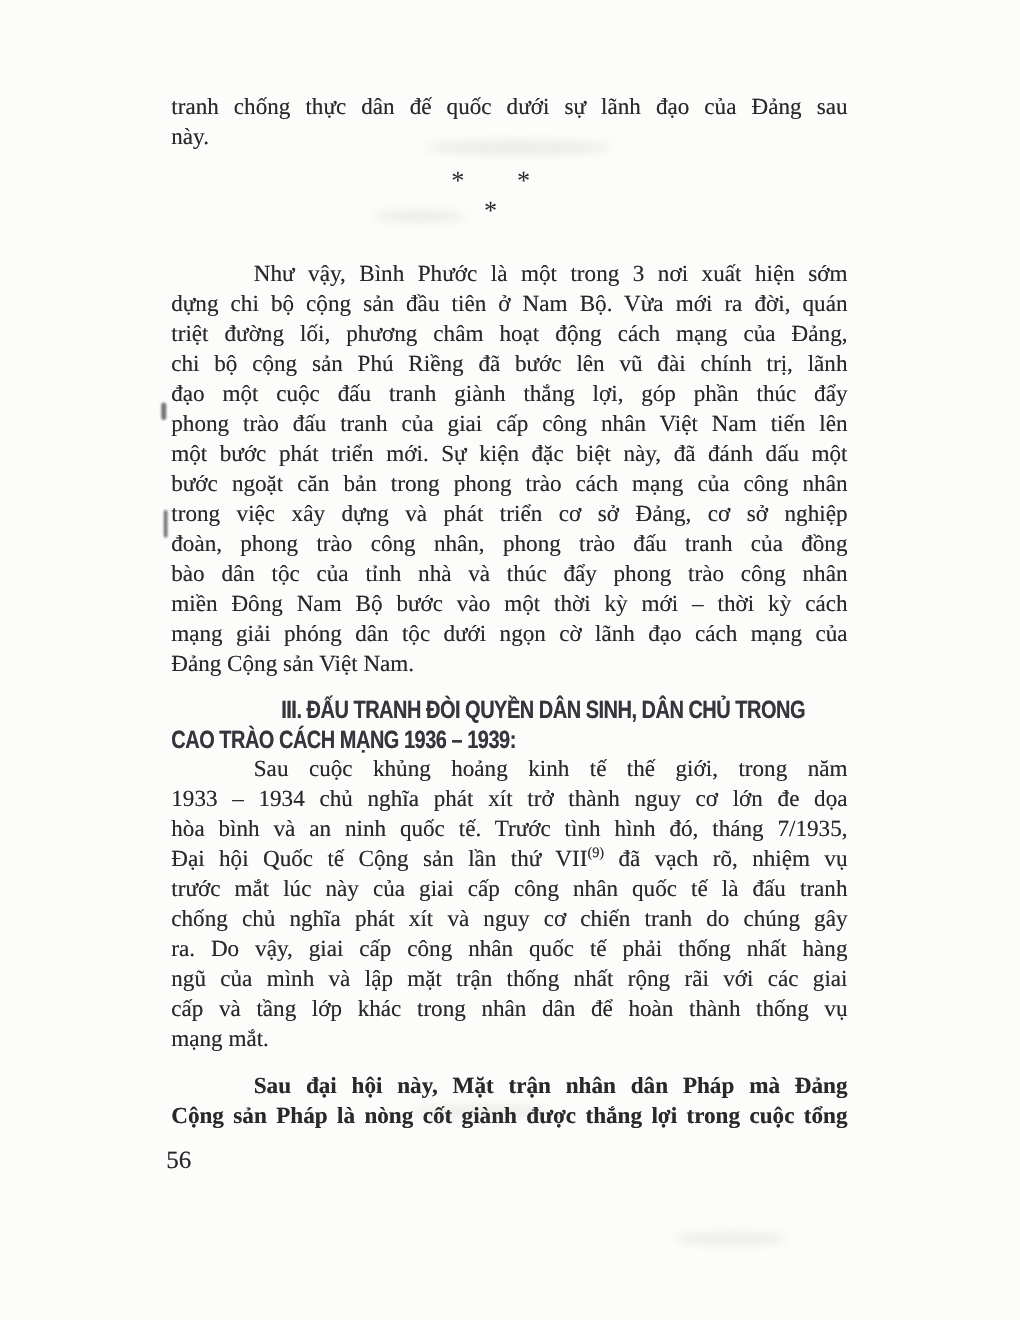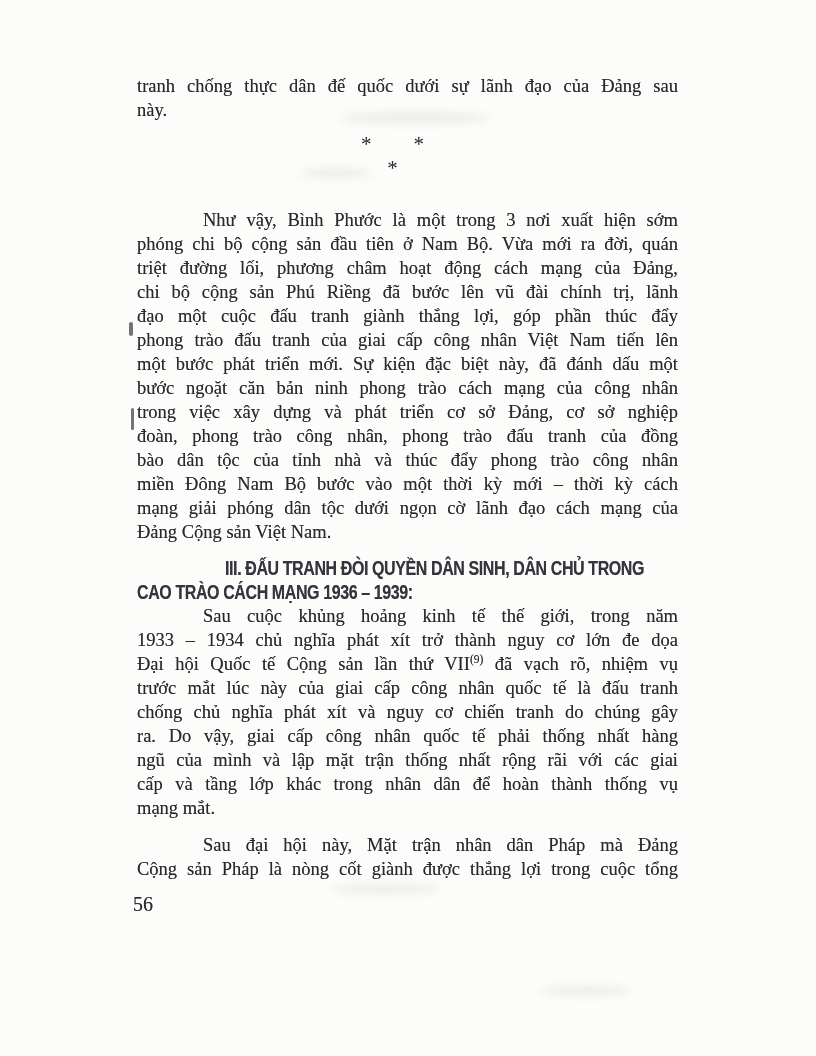--- a/index.html
+++ b/index.html
@@ -54,21 +54,21 @@
     letter-spacing: -0.5px;
     color: #36353e;
     transform: scaleX(0.8);
     transform-origin: 0 0;
     width: 676px;
     text-shadow: 0 0 0.5px rgba(54,53,62,0.6);
   }
   .heading .h1 { padding-left: 110px; white-space: nowrap; }
   .heading .h2 { white-space: nowrap; }
   .para-c { }
-  .para-d { margin-top: 13px; }
+  .para-d { margin-top: 13px; font-weight: bold; }
   .pagenum {
     margin-top: 12px;
     margin-left: -4px;
     font-size: 20px;
     text-align: left;
     text-shadow: 0 0 0.5px rgba(45,44,48,0.55);
   }
   sup.fnref {
     font-size: 11.5px;
     vertical-align: super;
@@ -113,43 +113,44 @@
         <span>*</span>
         <span>*</span>
       </div>
       <div class="sep-row">
         <span>*</span>
       </div>
     </div>
 
     <div class="para-b">
       <div class="line indent">Như vậy, Bình Phước là một trong 3 nơi xuất hiện sớm</div>
-      <div class="line">phóng chi bộ cộng sản đầu tiên ở Nam Bộ. Vừa mới ra đời, quán</div>
+      <div class="line">dựng chi bộ cộng sản đầu tiên ở Nam Bộ. Vừa mới ra đời, quán</div>
       <div class="line">triệt đường lối, phương châm hoạt động cách mạng của Đảng,</div>
       <div class="line">chi bộ cộng sản Phú Riềng đã bước lên vũ đài chính trị, lãnh</div>
       <div class="line">đạo một cuộc đấu tranh giành thắng lợi, góp phần thúc đẩy</div>
       <div class="line">phong trào đấu tranh của giai cấp công nhân Việt Nam tiến lên</div>
       <div class="line">một bước phát triển mới. Sự kiện đặc biệt này, đã đánh dấu một</div>
-      <div class="line">bước ngoặt căn bản ninh phong trào cách mạng của công nhân</div>
+      <div class="line">bước ngoặt căn bản trong phong trào cách mạng của công nhân</div>
       <div class="line">trong việc xây dựng và phát triển cơ sở Đảng, cơ sở nghiệp</div>
       <div class="line">đoàn, phong trào công nhân, phong trào đấu tranh của đồng</div>
       <div class="line">bào dân tộc của tỉnh nhà và thúc đẩy phong trào công nhân</div>
       <div class="line">miền Đông Nam Bộ bước vào một thời kỳ mới – thời kỳ cách</div>
       <div class="line">mạng giải phóng dân tộc dưới ngọn cờ lãnh đạo cách mạng của</div>
       <div class="line last">Đảng Cộng sản Việt Nam.</div>
     </div>
 
     <div class="heading">
       <div class="h1">III. ĐẤU TRANH ĐÒI QUYỀN DÂN SINH, DÂN CHỦ TRONG</div>
       <div class="h2">CAO TRÀO CÁCH MẠNG 1936 – 1939:</div>
     </div>
 
     <div class="para-c">
       <div class="line indent">Sau cuộc khủng hoảng kinh tế thế giới, trong năm</div>
       <div class="line">1933 – 1934 chủ nghĩa phát xít trở thành nguy cơ lớn đe dọa</div>
+      <div class="line">hòa bình và an ninh quốc tế. Trước tình hình đó, tháng 7/1935,</div>
       <div class="line"><span>Đại hội Quốc tế Cộng sản lần thứ VII</span><sup class="fnref">(9)</sup><span> đã vạch rõ, nhiệm vụ</span></div>
       <div class="line">trước mắt lúc này của giai cấp công nhân quốc tế là đấu tranh</div>
       <div class="line">chống chủ nghĩa phát xít và nguy cơ chiến tranh do chúng gây</div>
       <div class="line">ra. Do vậy, giai cấp công nhân quốc tế phải thống nhất hàng</div>
       <div class="line">ngũ của mình và lập mặt trận thống nhất rộng rãi với các giai</div>
       <div class="line">cấp và tầng lớp khác trong nhân dân để hoàn thành thống vụ</div>
       <div class="line last">mạng mắt.</div>
     </div>
 
     <div class="para-d">

